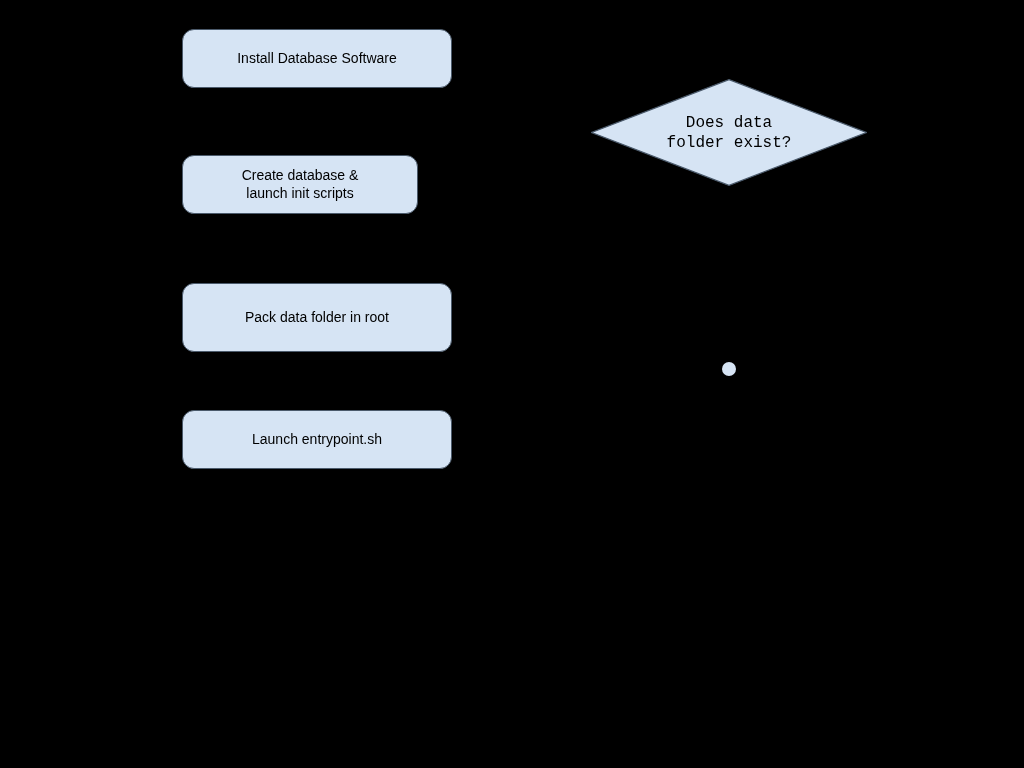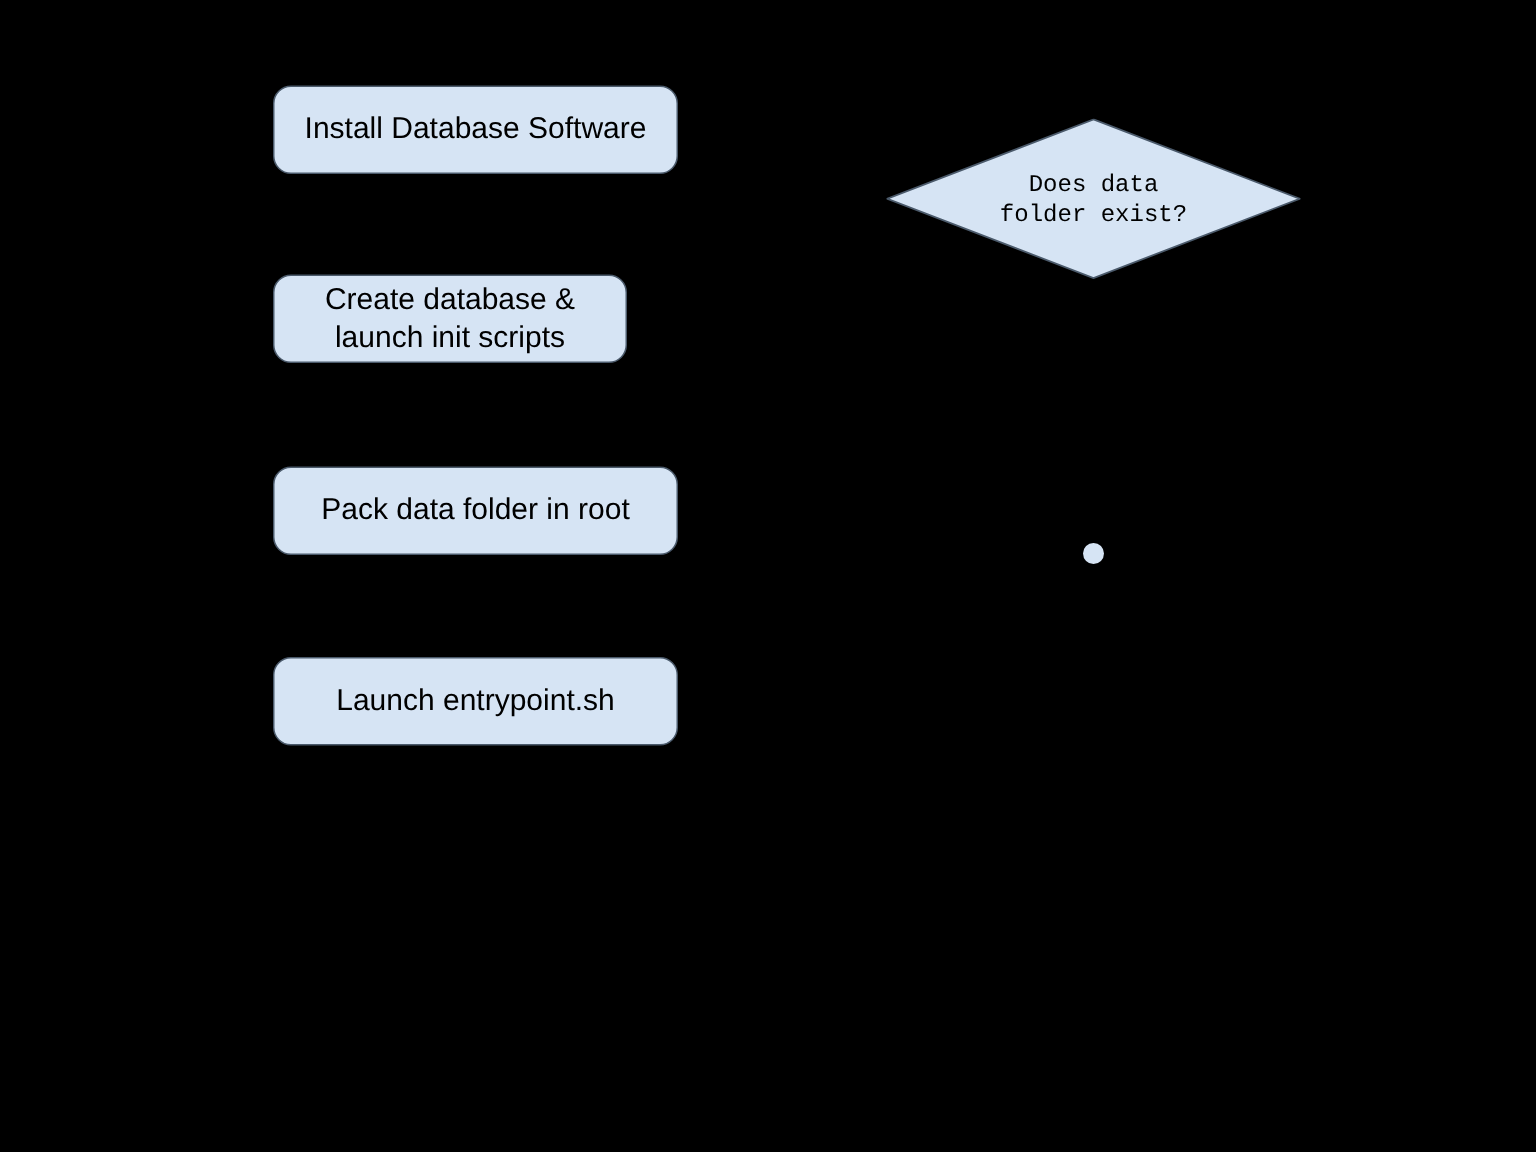--- a/index.html
+++ b/index.html
@@ -16,28 +16,27 @@
     font-family: "Liberation Sans", sans-serif;
   }
   .node {
     position: absolute;
     box-sizing: border-box;
     display: flex;
     align-items: center;
     justify-content: center;
     text-align: center;
     color: #000000;
-    font-size: 20px;
+    font-size: 14px;
     line-height: 1.25;
     background: #d6e4f4;
     border: 1px solid #4b5a6b;
     border-radius: 12px;
     white-space: pre-line;
     user-select: none;
-    margin-top: 28px;
   }
   .node-label {
     display: block;
     white-space: pre-line;
   }
   .diamond-wrap {
     position: absolute;
   }
   .diamond-wrap svg {
     position: absolute;
@@ -75,21 +74,21 @@
 
   <div class="node" style="left:182px; top:29px; width:270px; height:59px;">
     <span class="node-label">Install Database Software</span>
   </div>
 
   <div class="node" style="left:182px; top:155px; width:236px; height:59px;">
     <span class="node-label">Create database &amp;
 launch init scripts</span>
   </div>
 
-  <div class="node" style="left:182px; top:283px; width:270px; height:59px;">
+  <div class="node" style="left:182px; top:283px; width:270px; height:69px;">
     <span class="node-label">Pack data folder in root</span>
   </div>
 
   <div class="node" style="left:182px; top:410px; width:270px; height:59px;justify-content:center;">
     <span class="node-label">Launch entrypoint.sh</span>
   </div>
 
   <div class="diamond-wrap" style="left:591px; top:79px; width:276px; height:107px;font-family:Liberation Mono, monospace;">
     <svg width="276" height="107" viewBox="0 0 276 107">
       <polygon points="138,0.6 275.4,53.5 138,106.4 0.6,53.5" fill="#d6e4f4" stroke="#4b5a6b" stroke-width="1.2"></polygon>

